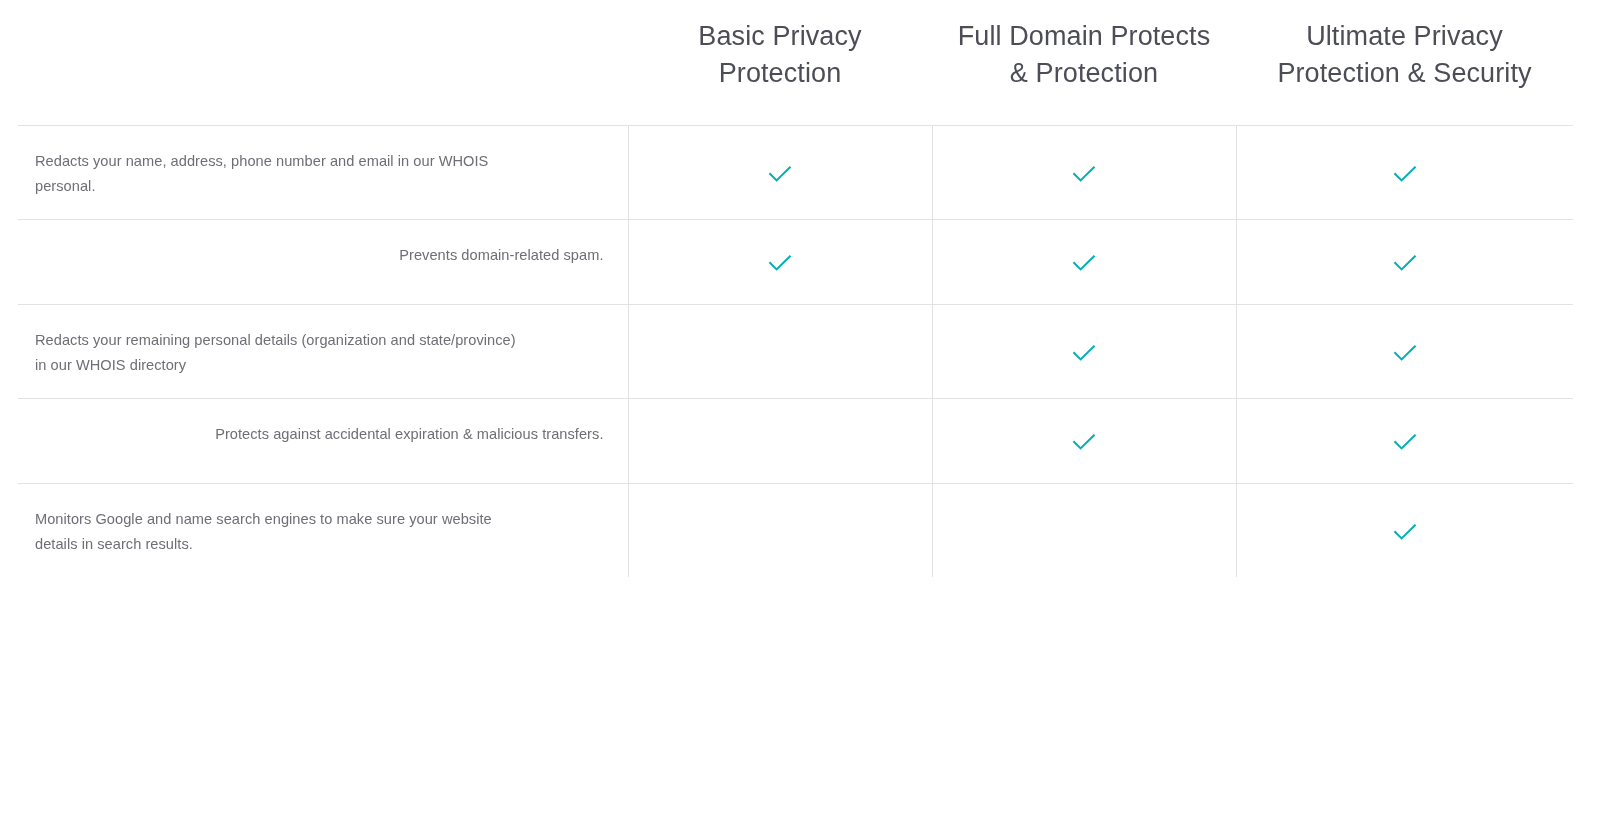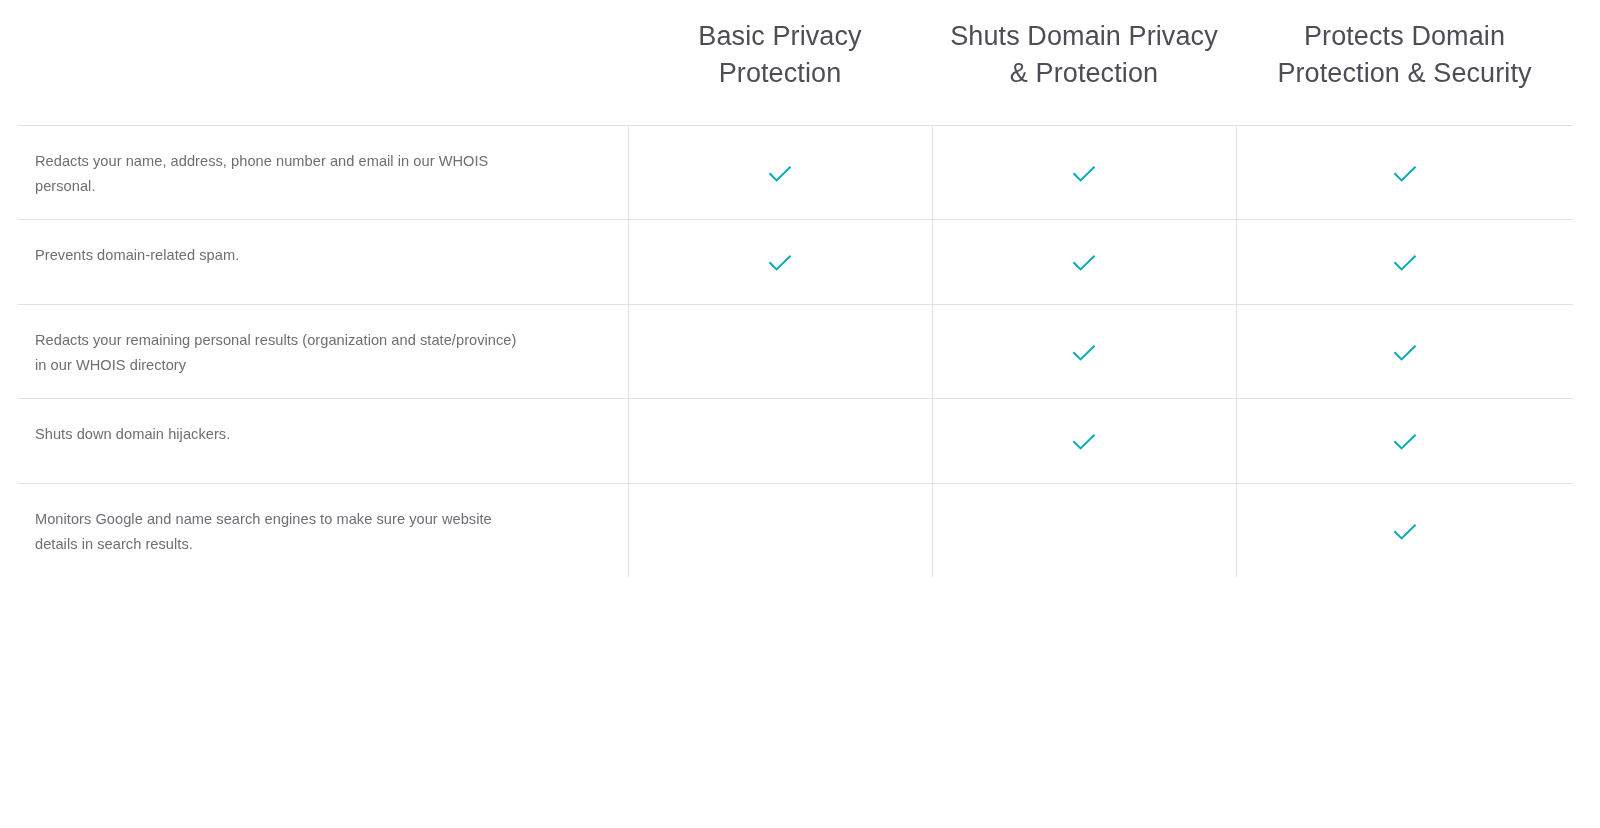--- a/index.html
+++ b/index.html
@@ -108,46 +108,46 @@
   .check-icon {
     display: inline-block;
     width: 26px;
     height: 26px;
     line-height: 0;
   }
   .check-icon svg { display: block; }
 
   
   tr.r-tall  { height: 86px; }
-  tr.r-short { height: 85px; }
+  tr.r-short { height: 85px; text-align: right; }
 </style>
 </head>
 <body>
 
 <div class="comparison-wrap">
   <table class="comparison">
     <colgroup>
       <col class="c-feature">
       <col class="c-plan1">
       <col class="c-plan2">
       <col class="c-plan3">
     </colgroup>
     <thead>
       <tr>
         <th class="head-blank"></th>
         <th class="plan-head">
           <span class="ph-line">Basic Privacy</span>
           <span class="ph-line">Protection</span>
         </th>
         <th class="plan-head">
-          <span class="ph-line">Shuts Domain Privacy</span>
+          <span class="ph-line">Full Domain Protects</span>
           <span class="ph-line">&amp; Protection</span>
         </th>
         <th class="plan-head">
-          <span class="ph-line">Protects Domain</span>
+          <span class="ph-line">Ultimate Privacy</span>
           <span class="ph-line">Protection &amp; Security</span>
         </th>
       </tr>
     </thead>
     <tbody id="comparison-body">
         <tr class="r-tall tall">
           <td class="feature-cell">
             <div>Redacts your name, address, phone number and email in our WHOIS</div>
             <div>personal.</div>
           </td>
@@ -206,21 +206,21 @@
               <span class="check-icon">
                 <svg width="26" height="26" viewBox="0 0 26 26">
                   <path d="M3.2 13.1 L9.6 19.4 L22.8 6.4" fill="none" stroke="#0aadb5" stroke-width="2.1" stroke-linecap="square" stroke-linejoin="miter"></path>
                 </svg>
               </span>
             </div>
           </td>
         </tr>
         <tr class="r-tall tall">
           <td class="feature-cell">
-            <div>Redacts your remaining personal results (organization and state/province)</div>
+            <div>Redacts your remaining personal details (organization and state/province)</div>
             <div>in our WHOIS directory</div>
           </td>
           <td class="check-cell">
             <div class="check-inner"></div>
           </td>
           <td class="check-cell">
             <div class="check-inner">
               <span class="check-icon">
                 <svg width="26" height="26" viewBox="0 0 26 26">
                   <path d="M3.2 13.1 L9.6 19.4 L22.8 6.4" fill="none" stroke="#0aadb5" stroke-width="2.1" stroke-linecap="square" stroke-linejoin="miter"></path>
@@ -233,21 +233,21 @@
               <span class="check-icon">
                 <svg width="26" height="26" viewBox="0 0 26 26">
                   <path d="M3.2 13.1 L9.6 19.4 L22.8 6.4" fill="none" stroke="#0aadb5" stroke-width="2.1" stroke-linecap="square" stroke-linejoin="miter"></path>
                 </svg>
               </span>
             </div>
           </td>
         </tr>
         <tr class="r-short">
           <td class="feature-cell">
-            <div>Shuts down domain hijackers.</div>
+            <div>Protects against accidental expiration &amp; malicious transfers.</div>
           </td>
           <td class="check-cell">
             <div class="check-inner"></div>
           </td>
           <td class="check-cell">
             <div class="check-inner">
               <span class="check-icon">
                 <svg width="26" height="26" viewBox="0 0 26 26">
                   <path d="M3.2 13.1 L9.6 19.4 L22.8 6.4" fill="none" stroke="#0aadb5" stroke-width="2.1" stroke-linecap="square" stroke-linejoin="miter"></path>
                 </svg>

